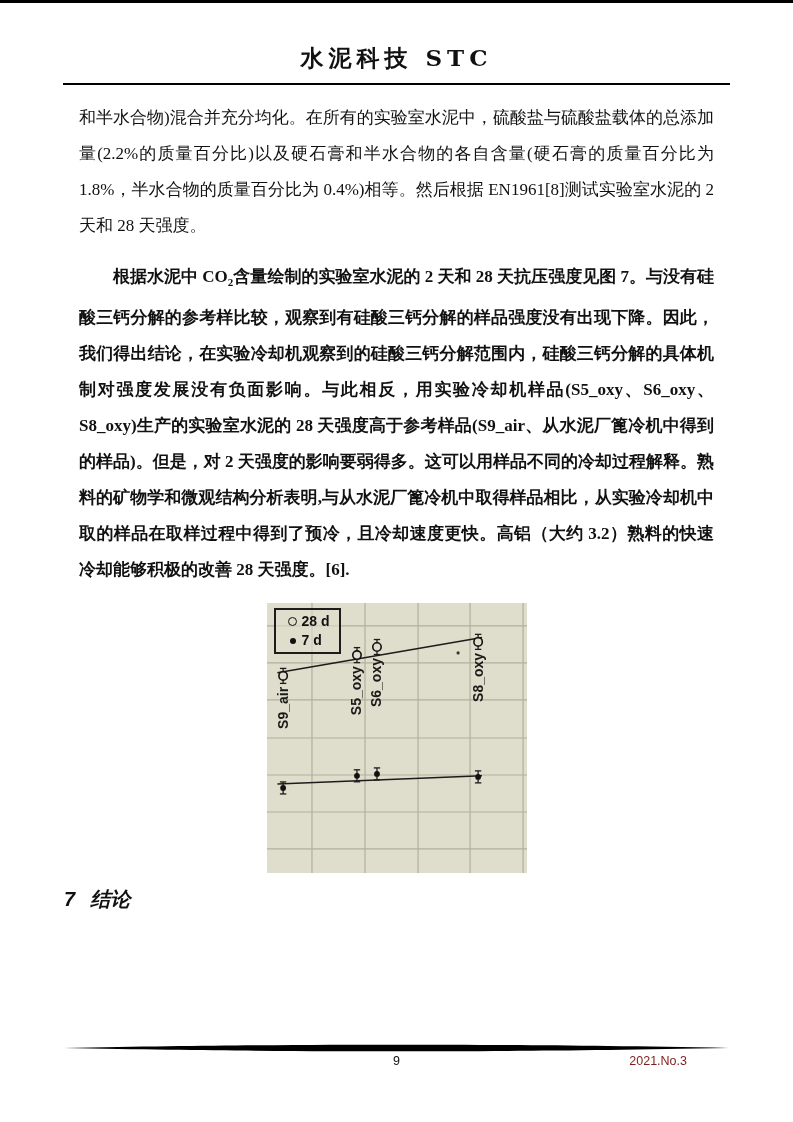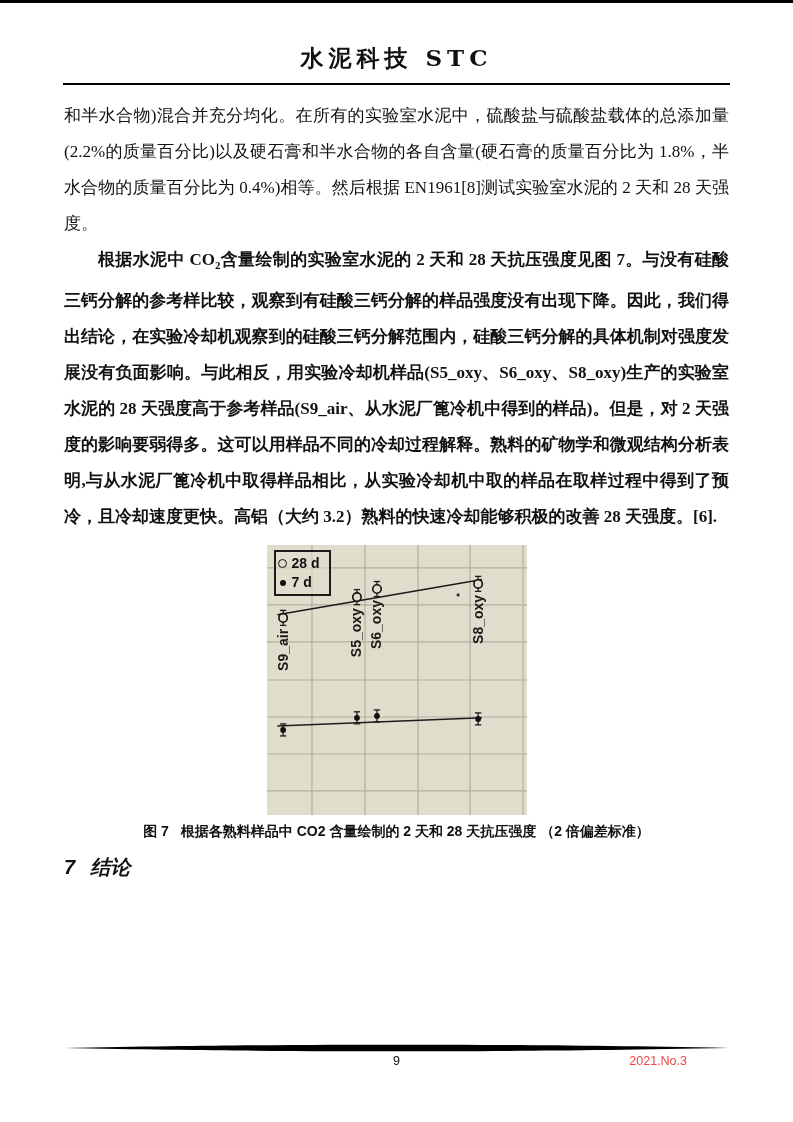--- a/index.html
+++ b/index.html
@@ -23,42 +23,42 @@
     font-size: 23px;
     letter-spacing: 5px;
     line-height: 34px;
   }
   .header-rule {
     margin: 8px 63px 0 63px;
     height: 2px; background: #000;
   }
   .content { padding: 0 64px; }
   .body-text p {
-    margin: 0;
+    margin: 15px;
     font-size: 17px;
     line-height: 36px;
     text-align: justify;
     text-justify: inter-ideograph;
   }
   .body-text { margin-top: 13px; }
   p.indent { text-indent: 2em; font-weight: bold; }
   sub.co2 { font-size: 11px; }
 
   
   .figure-wrap {
     width: 260px; height: 270px;
     margin: 10px auto 8px auto;
     position: relative;
   }
   .figure-wrap svg { display: block; }
   .chart-legend {
     position: absolute; left: 7px; top: 5px;
     border: 2px solid #1c1c1c;
     background: rgba(223,221,203,0.6);
-    padding: 2px 9px 2px 2px;
+    padding: 2px 9px 2px 12px;
     font-family: "Liberation Sans", "DejaVu Sans", sans-serif;
     font-size: 14px; font-weight: 600; color: #111;
     line-height: 19px;
   }
   .legend-row { display: flex; align-items: center; }
   .legend-marker {
     display: inline-block; margin-right: 5px;
     box-sizing: border-box;
   }
   .legend-marker.open {
@@ -97,21 +97,21 @@
   }
   .footer-rule { position: absolute; left: 64px; top: 2px; }
   .page-number {
     position: absolute; top: 12px; left: 50%; transform: translateX(-50%);
     font-family: "Liberation Sans", "DejaVu Sans", sans-serif;
     font-size: 12.5px; color: #111;
   }
   .issue-number {
     position: absolute; top: 12px; right: 106px;
     font-family: "Liberation Sans", "DejaVu Sans", sans-serif;
-    font-size: 12.5px; color: #ef4444;
+    font-size: 12.5px; color: #7f1d1d;
   }
 </style>
 </head>
 <body>
 
 <div class="top-rule"></div>
 
 <div class="journal-header">
   <span>水泥科技 STC</span>
 </div>
@@ -185,23 +185,20 @@
         <span class="legend-marker open"></span>
         <span>28 d</span>
       </div>
       <div class="legend-row">
         <span class="legend-marker filled"></span>
         <span>7 d</span>
       </div>
     </div>
   </div>
 
-  <div class="figure-caption">
-    <span class="cap-label">图 7</span><span>根据各熟料样品中 CO2 含量绘制的 2 天和 28 天抗压强度 （2 倍偏差标准）</span>
-  </div>
 
   <h2 class="section-heading">
     <span class="h-num">7</span><span>结论</span>
   </h2>
 
 </div>
 
 <div class="footer">
   <svg class="footer-rule" width="665" height="8" viewBox="0 0 665 8">
     <path d="M0,4 C150,1.2 250,0.8 332,0.8 C420,0.8 520,1.2 665,4 C520,6.8 420,7.2 332,7.2 C250,7.2 150,6.8 0,4 Z" fill="#000"></path>

